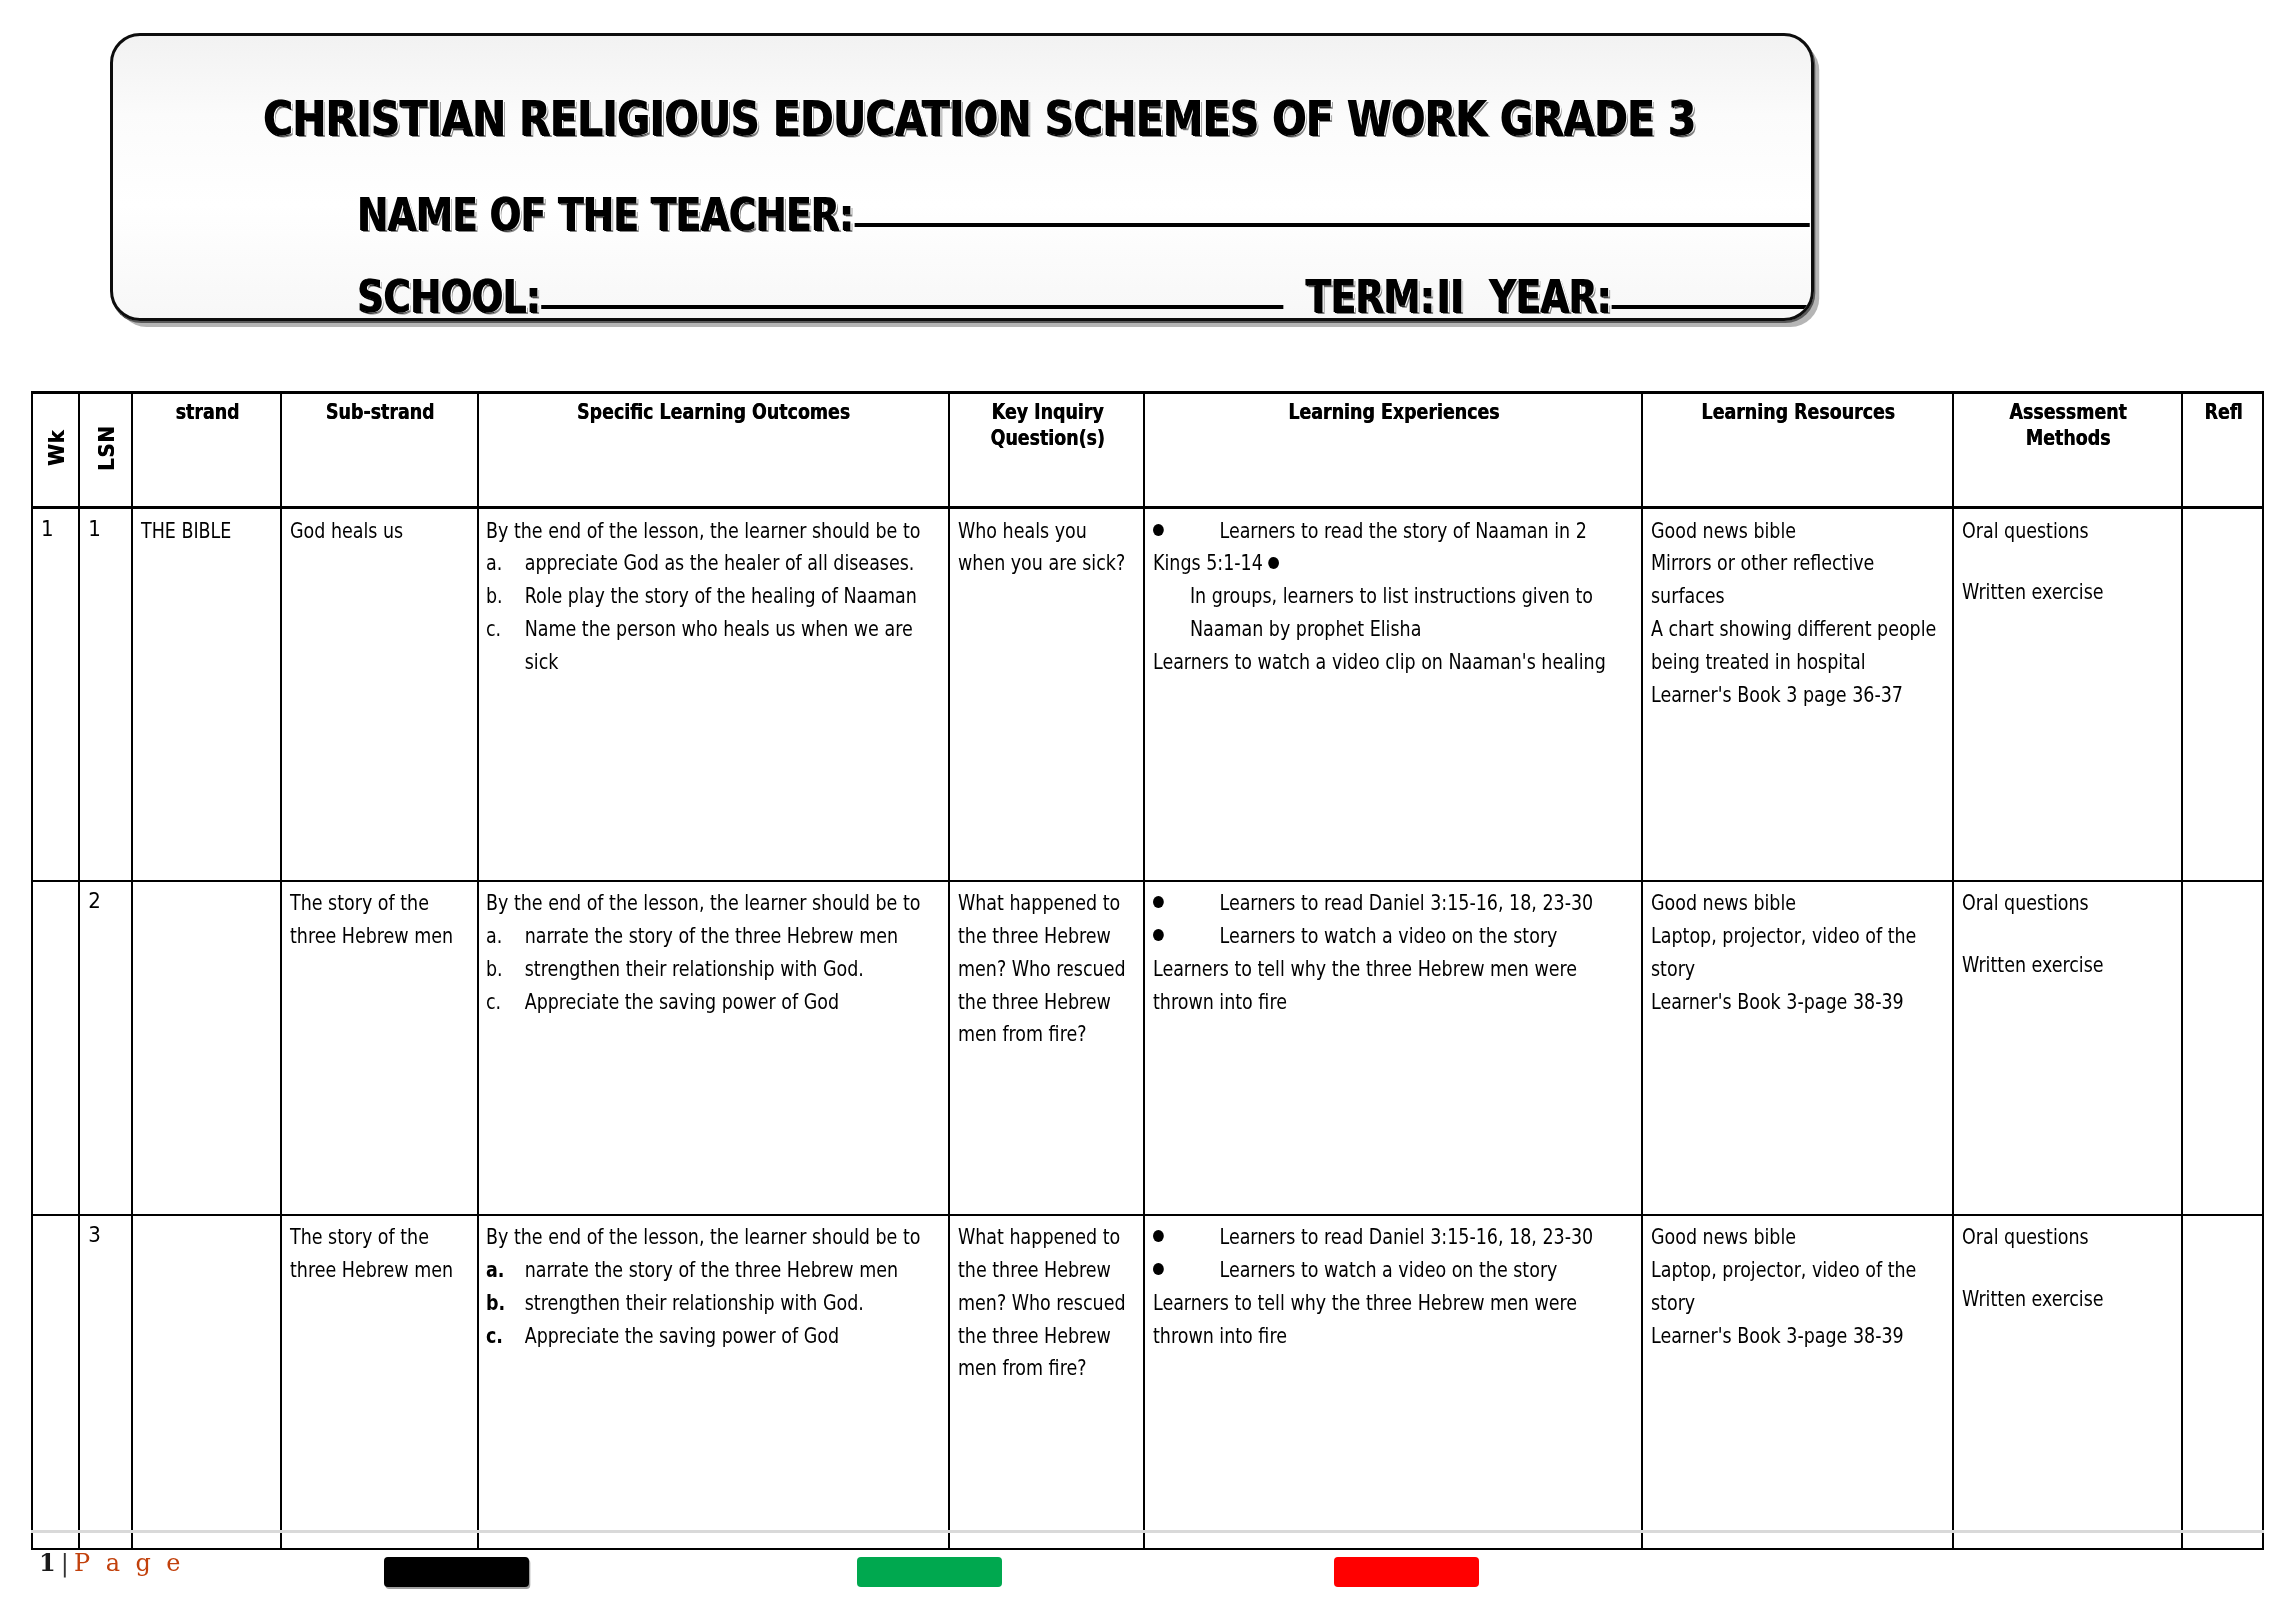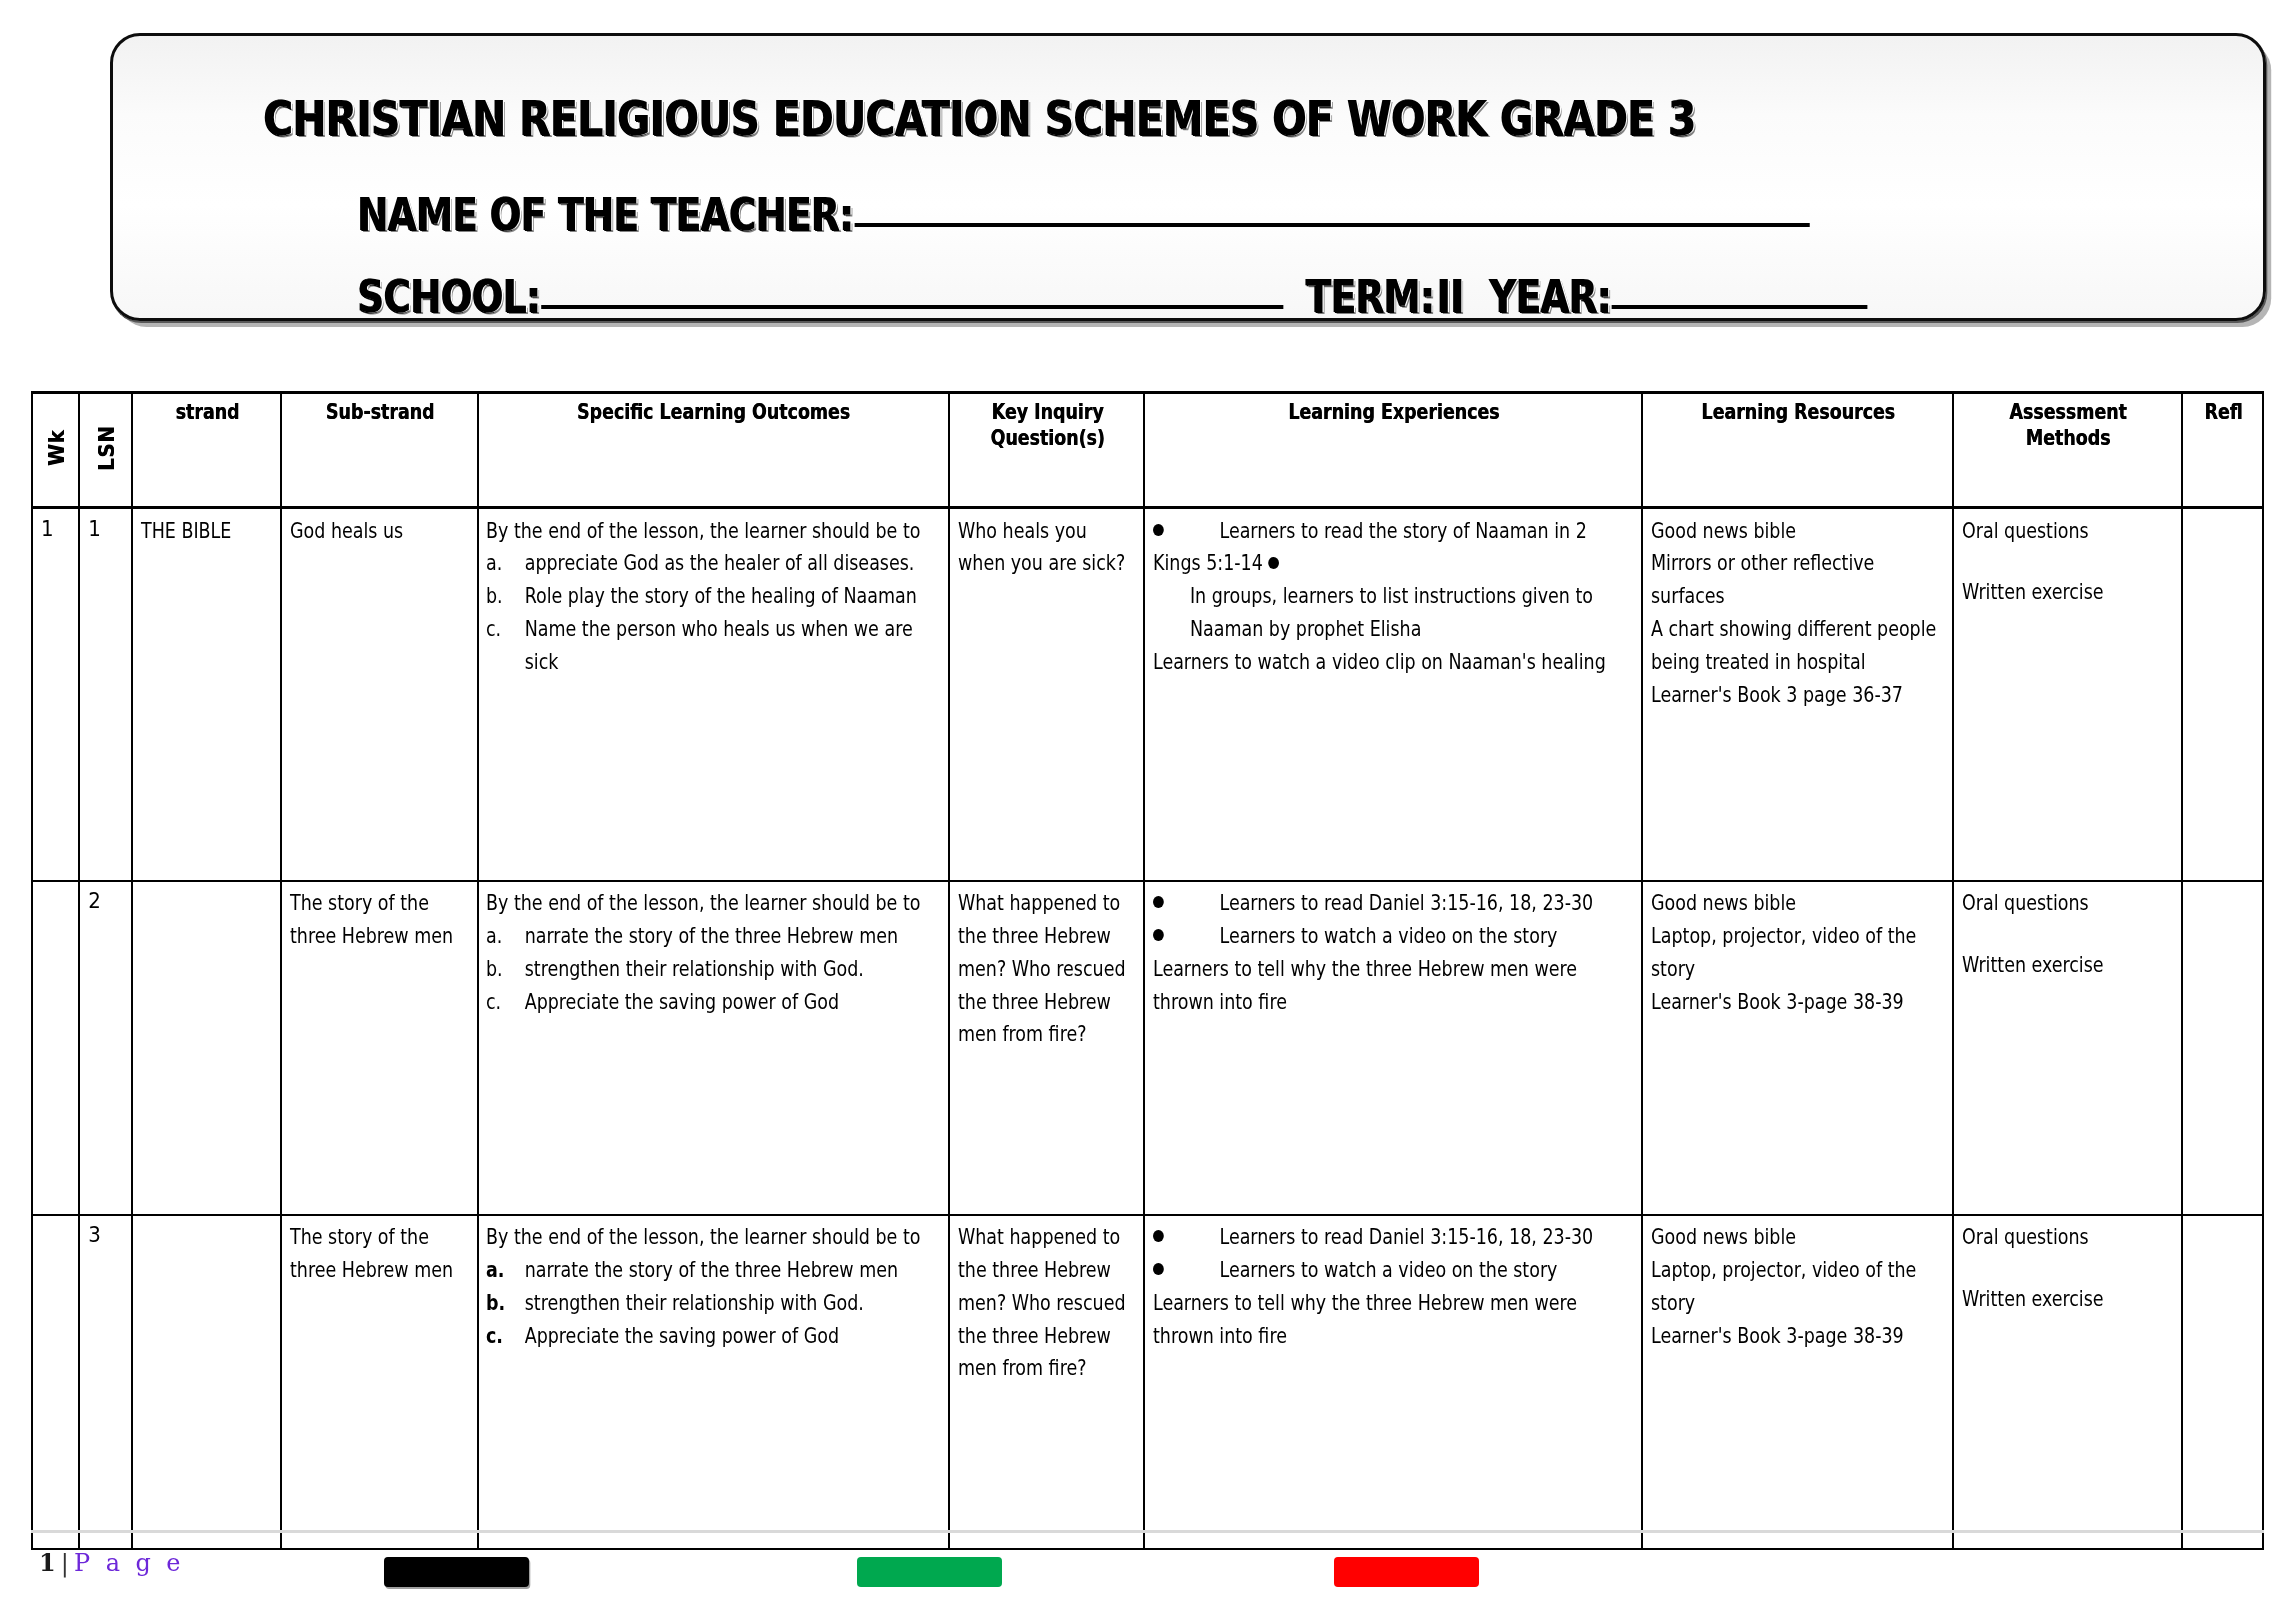--- a/index.html
+++ b/index.html
@@ -21,21 +21,21 @@
     height: 1623px;
     box-sizing: border-box;
     padding: 0;
   }
 
   
   .header-box {
     position: absolute;
     left: 110px;
     top: 33px;
-    width: 2156px;
+    width: 1704px;
     height: 288px;
     box-sizing: border-box;
     border: 3.3px solid #0d0d0d;
     border-radius: 30px;
     background: linear-gradient(180deg, #f2f2f2 0%, #fbfbfb 28%, #ffffff 60%, #f7f7f7 100%);
     box-shadow: 6.5px 7.2px 0px -1.3px rgba(120,120,120,0.55),
                 1.3px 2px 0px 0px rgba(30,30,30,0.9);
     overflow: hidden;
   }
 
@@ -241,21 +241,21 @@
   .pagenum {
     position: absolute;
     left: 7.9px;
     top: 6.5px;
     font-family: "DejaVu Serif", "Liberation Serif", serif;
     font-size: 24px;
     white-space: nowrap;
   }
   .pagenum .n { font-weight: bold; color: #1a1a1a; }
   .pagenum .sep { color: #333; margin: 0 5.2px; }
-  .pagenum .pg { color: #6d28d9; letter-spacing: 3.9px; text-align: right; }
+  .pagenum .pg { color: #c2410c; letter-spacing: 3.9px; text-align: right; }
 
   .swatch {
     position: absolute;
     top: 15.7px;
     width: 145px;
     height: 30px;
     border-radius: 3.9px;
   }
   .sw-black { left: 353px;  background: #000000; box-shadow: 1.3px 2px 0 rgba(120,120,120,.7); }
   .sw-green { left: 826px; background: #00A84F; }

